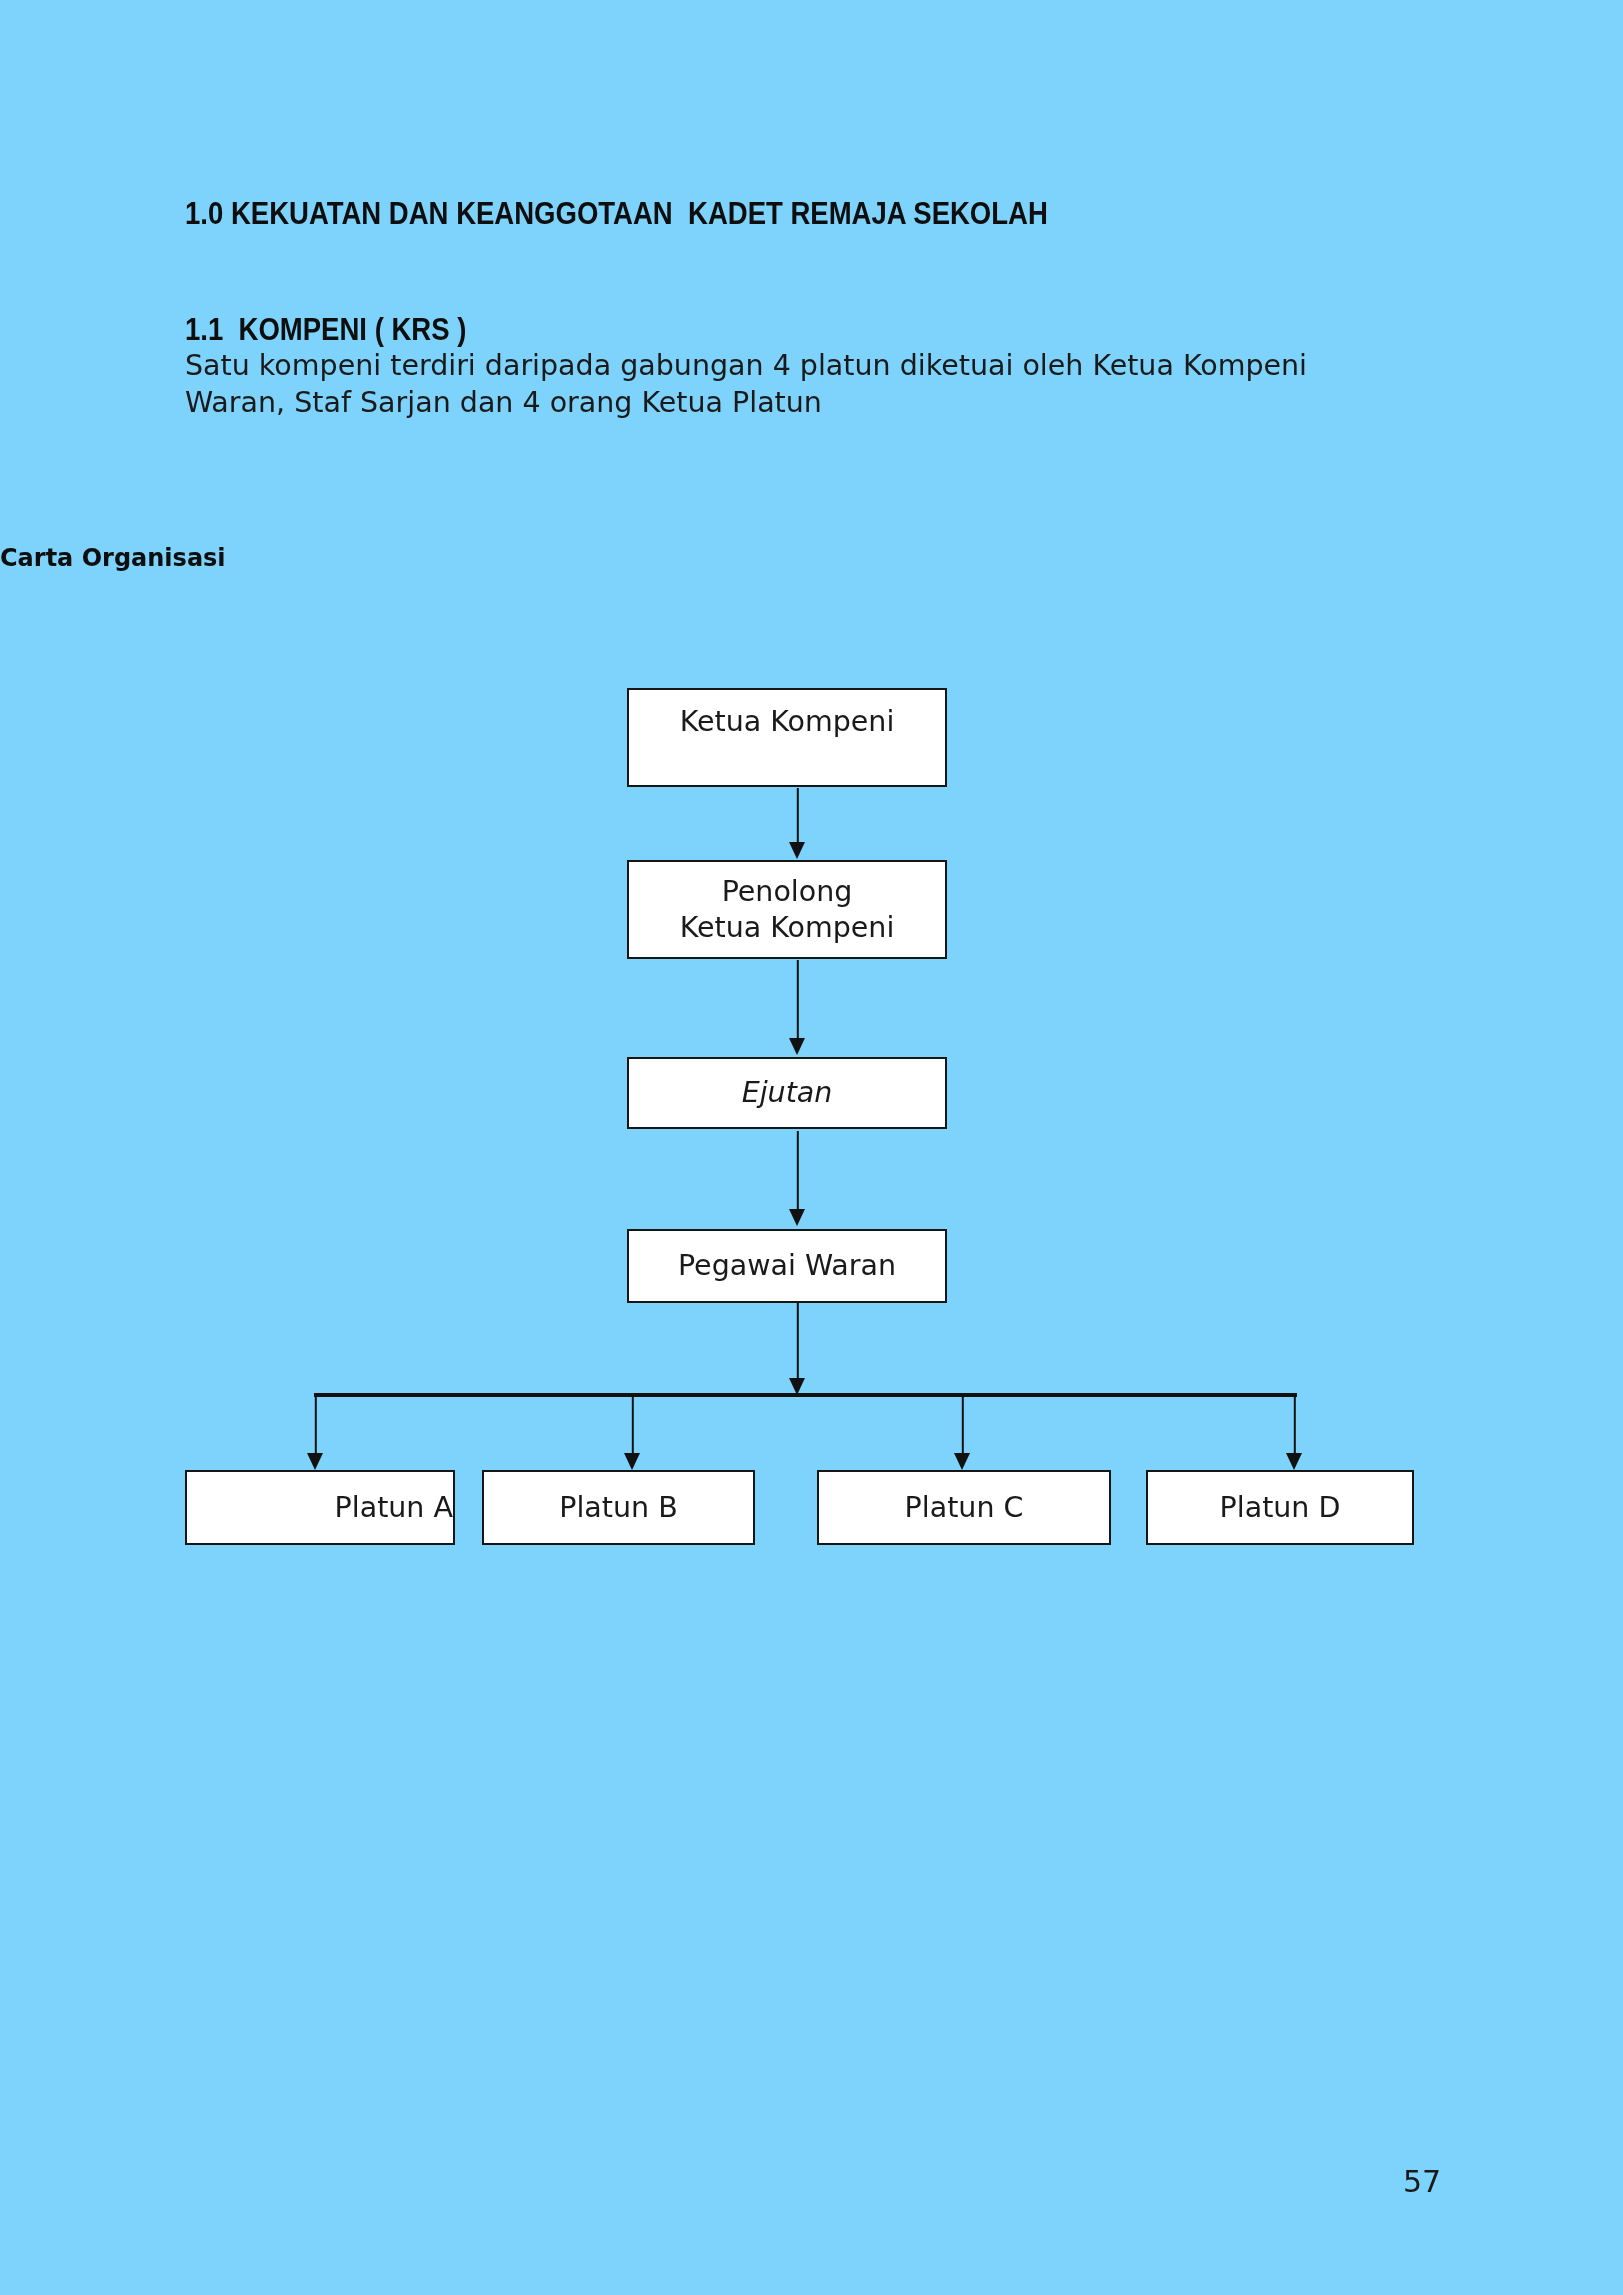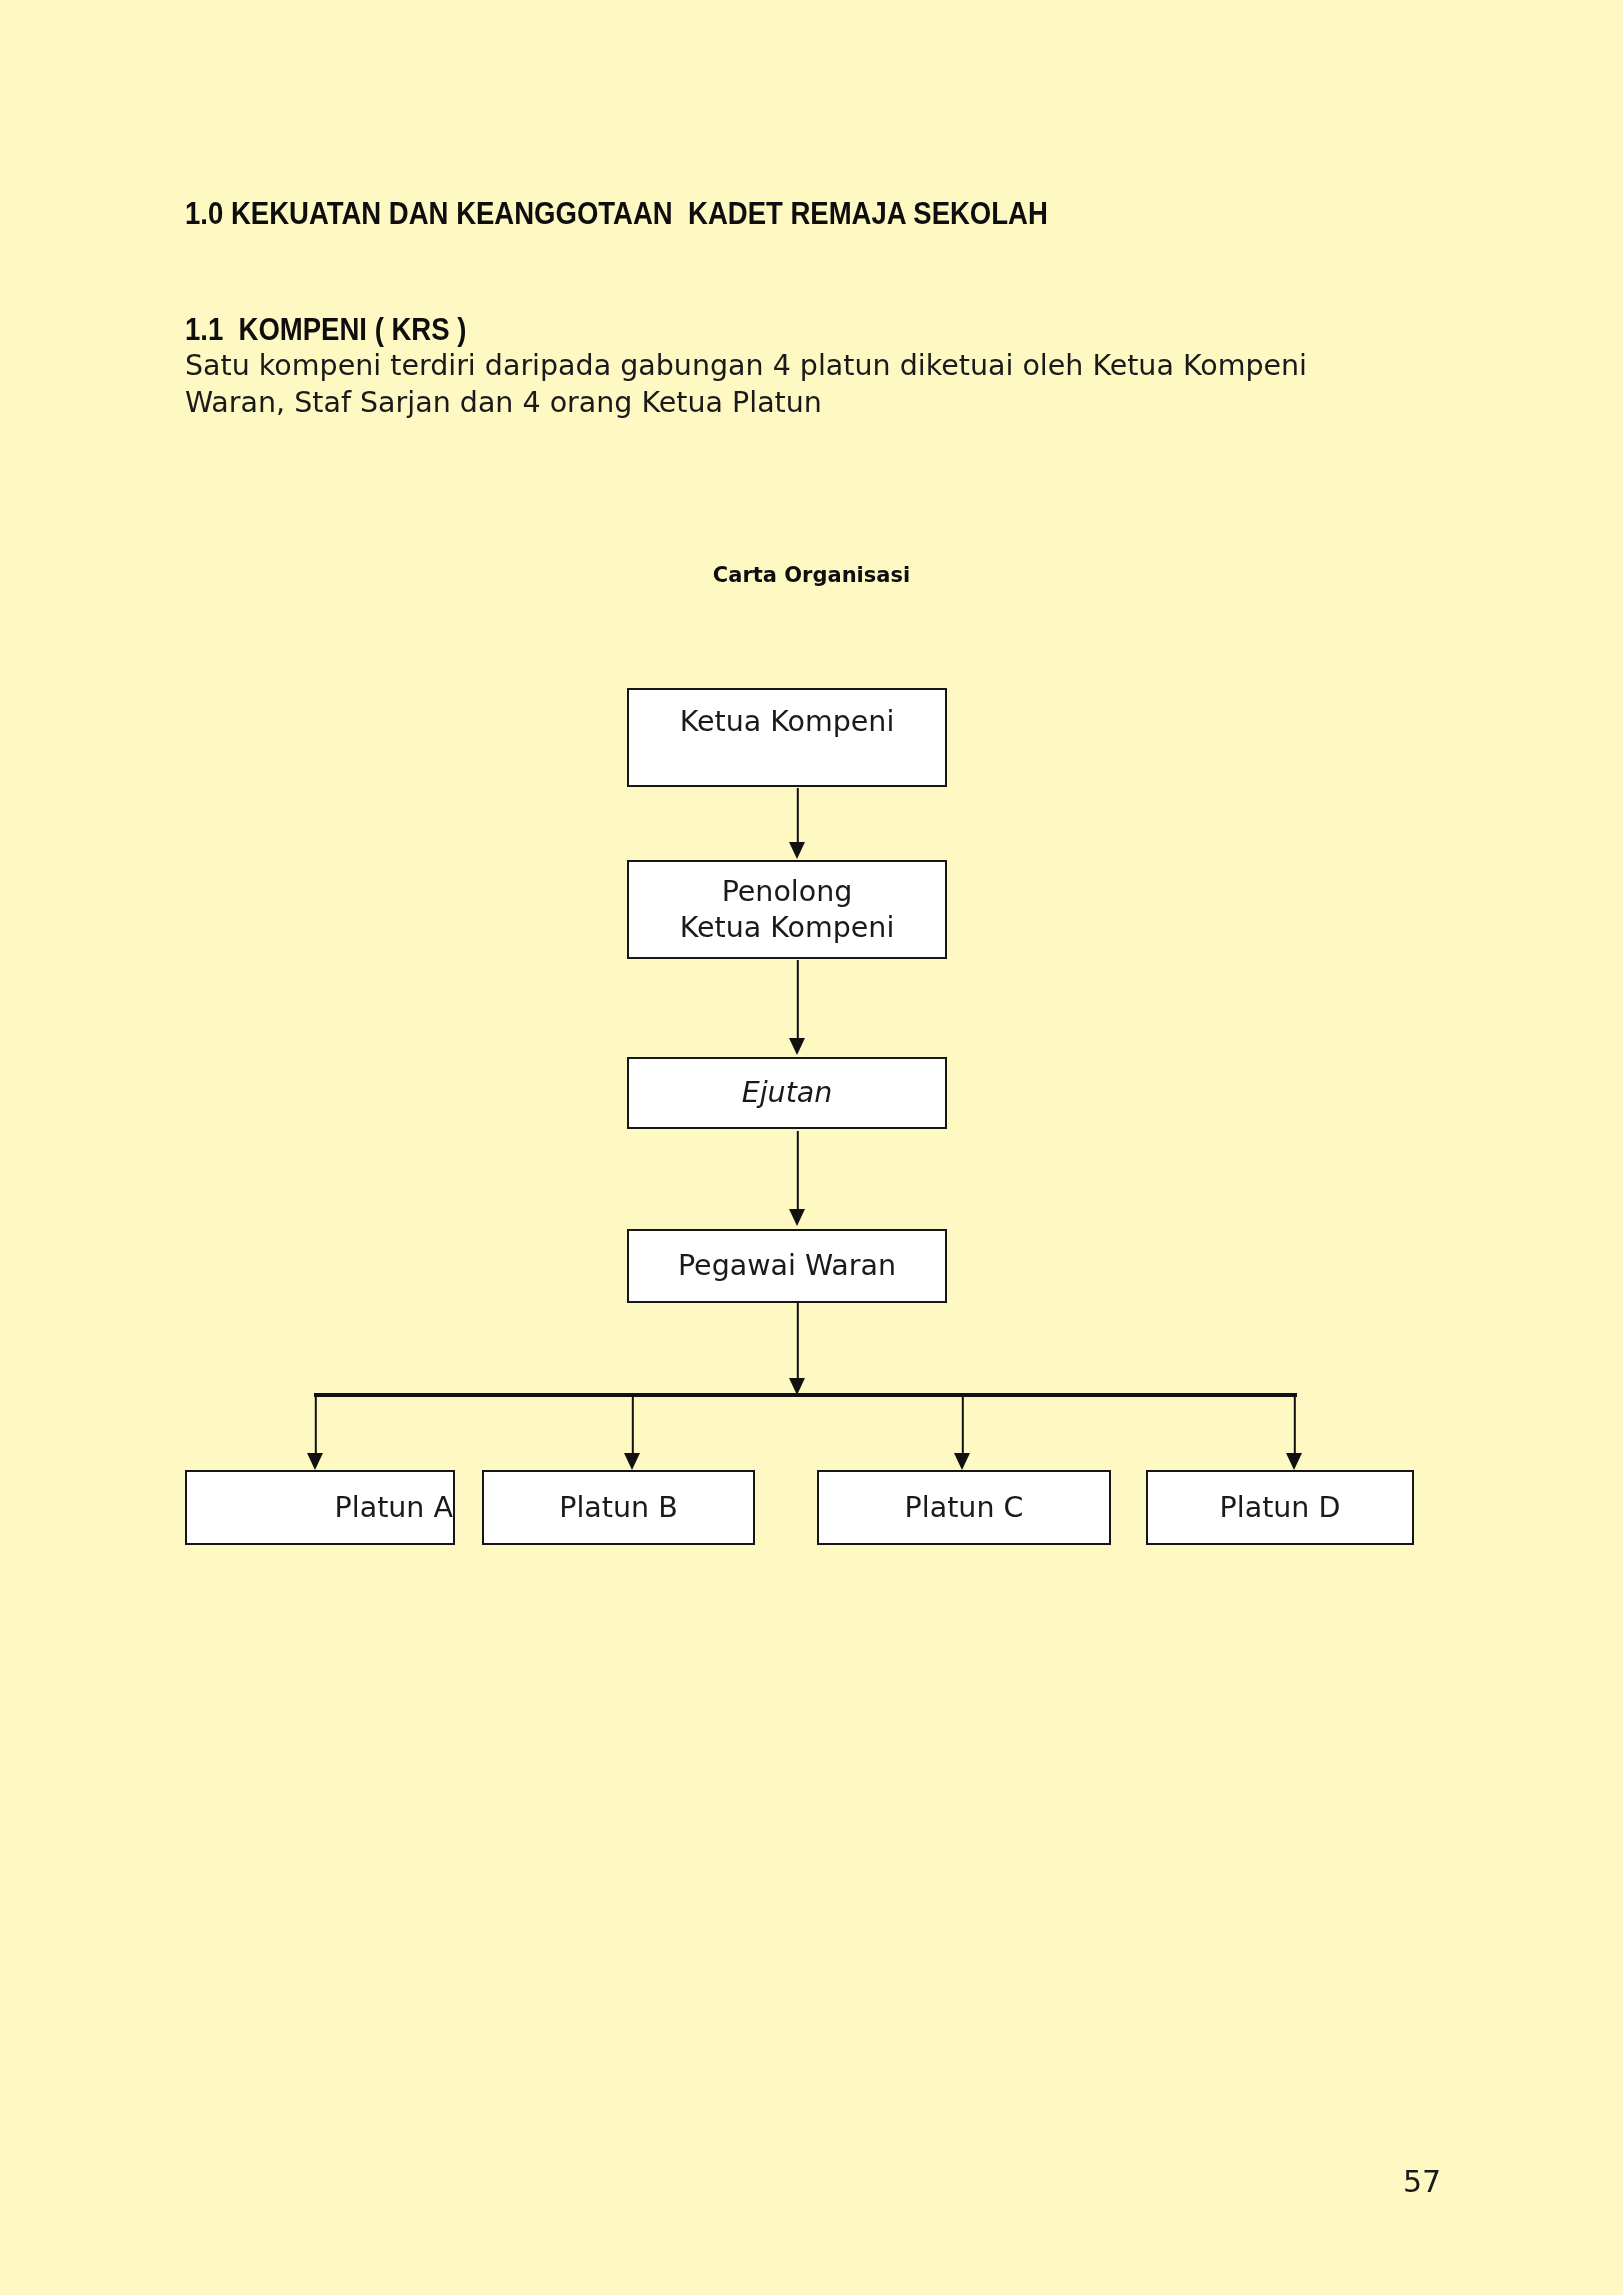--- a/index.html
+++ b/index.html
@@ -1,20 +1,20 @@
 <!DOCTYPE html>
 <html style="font-size:12.7px"><head>
 <meta charset="utf-8">
 <style>
   html,body { margin:0; padding:0; background:#e8e8e8; }
   .page {
     position:relative;
     width:1623px; height:2295px;
     margin:0 auto;
-    background:#fef9c3;
+    background:#7dd3fc;
     font-family:"DejaVu Sans", sans-serif;
     color:#141414;
     overflow:hidden;
   }
 
   
   .doc-title {
     position:absolute; left:185px; top:196px;
     font-family:"Liberation Sans", sans-serif;
     font-weight:bold; font-size:32px; line-height:35px;
@@ -34,22 +34,22 @@
   
   .body-paragraph {
     position:absolute; left:185px; top:347px; width:1284px;
     font-size:28.5px; line-height:37px;
     color:#1a1a1a;
   }
   .body-line { white-space:pre; }
 
   
   .chart-title {
-    position:absolute; left:0; top:563px; width:1623px;
-    text-align:center; font-weight:bold; font-size:21px;
+    position:absolute; left:0; top:544px; width:1623px;
+    font-weight:bold; font-size:24px;
     color:#0e0e0e;
   }
   .node {
     position:absolute; box-sizing:border-box;
     border:2.4px solid #161616; background:#ffffff;
     font-size:28.5px; text-align:center; color:#1a1a1a;
     display:flex; align-items:center; justify-content:center;
     line-height:36px;
   }
   .node.top-aligned { align-items:flex-start; padding-top:13.5px; }

